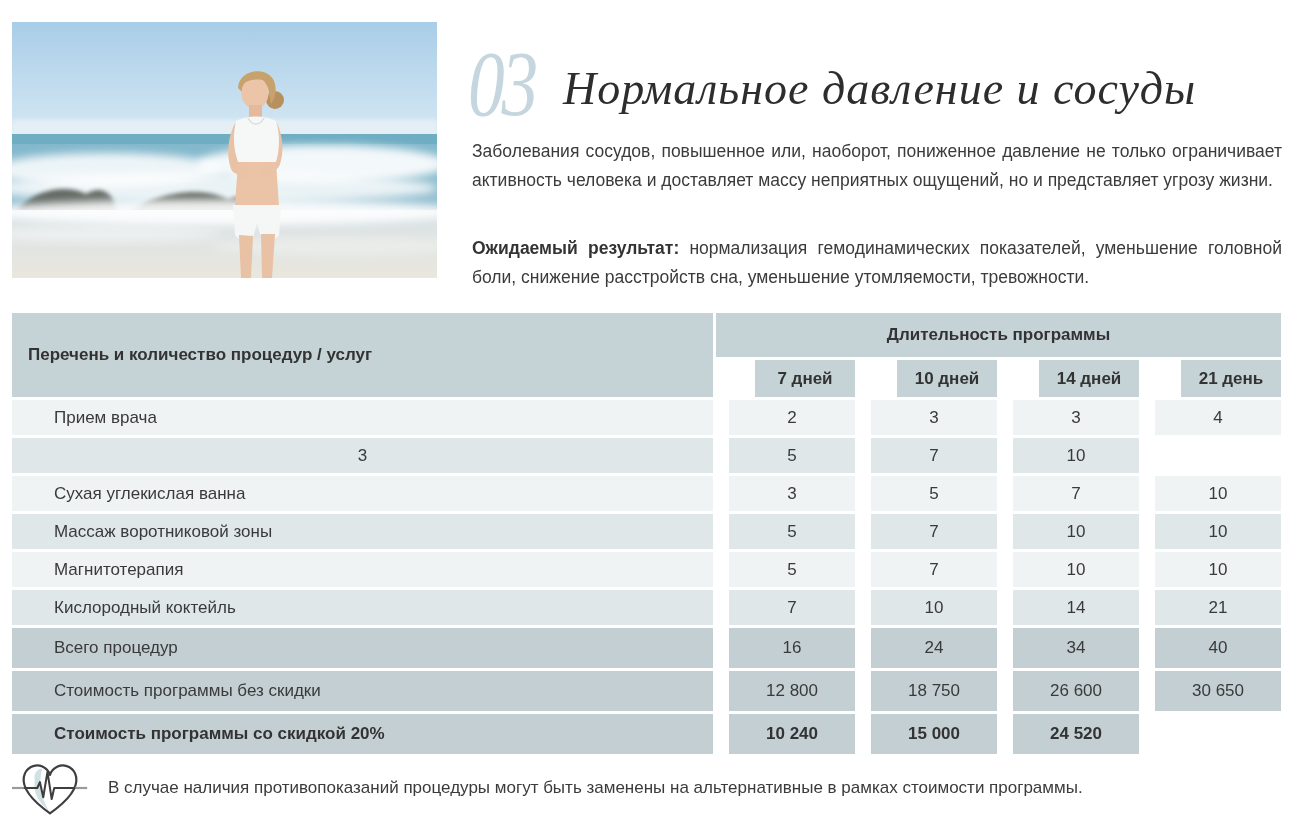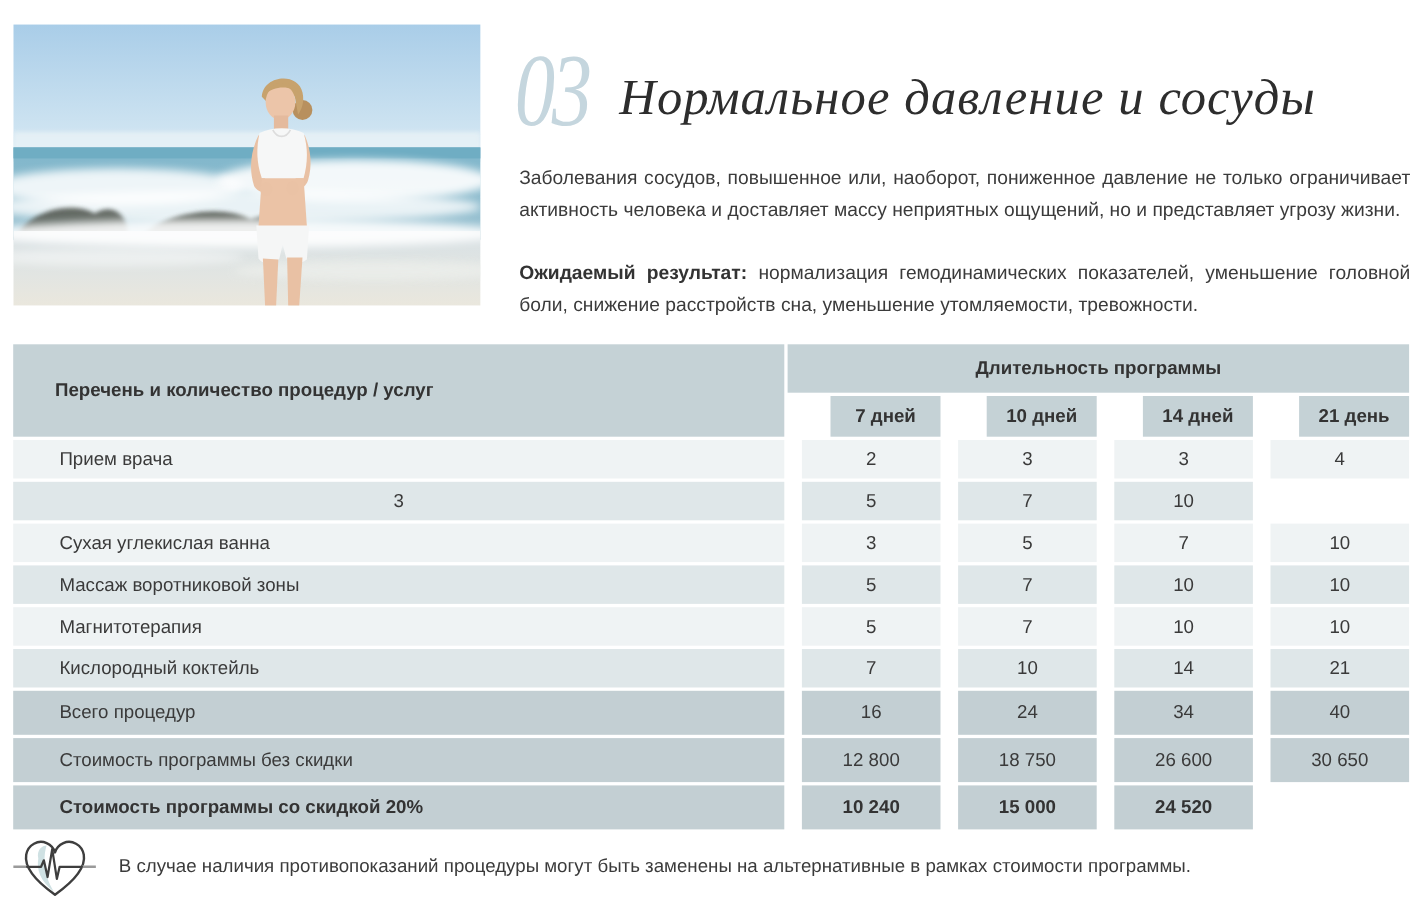--- a/index.html
+++ b/index.html
@@ -41,21 +41,21 @@
     font-family: "Liberation Serif", serif;
     font-style: italic;
     font-weight: 400;
     font-size: 46px;
     letter-spacing: 1px;
     color: #2d2d2d;
     white-space: nowrap;
   }
   .hero-intro {
     position: absolute;
-    left: 472px; top: 147px;
+    left: 472px; top: 137px;
     width: 810px;
     font-size: 17.5px;
     line-height: 28.5px;
     text-align: justify;
     color: #3b3b3b;
   }
   .hero-expected {
     position: absolute;
     left: 472px; top: 234px;
     width: 810px;
@@ -76,21 +76,21 @@
     display: grid;
     grid-template-columns: 701px 1fr 1fr 1fr 1fr;
     grid-template-rows: 44px 37px;
     gap: 3px;
   }
   .t-header .left-head {
     grid-row: 1 / 3;
     background: #c5d2d6;
     display: flex;
     align-items: center;
-    padding-left: 38px;
+    padding-left: 16px;
     font-weight: 700;
     font-size: 17px;
     color: #333;
   }
   .t-header .group-head {
     grid-column: 2 / 6;
     background: #c5d2d6;
     display: flex;
     align-items: center;
     justify-content: center;

